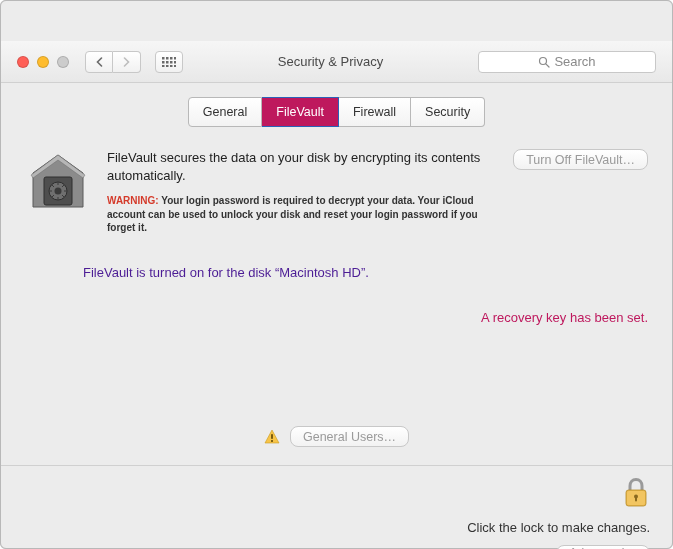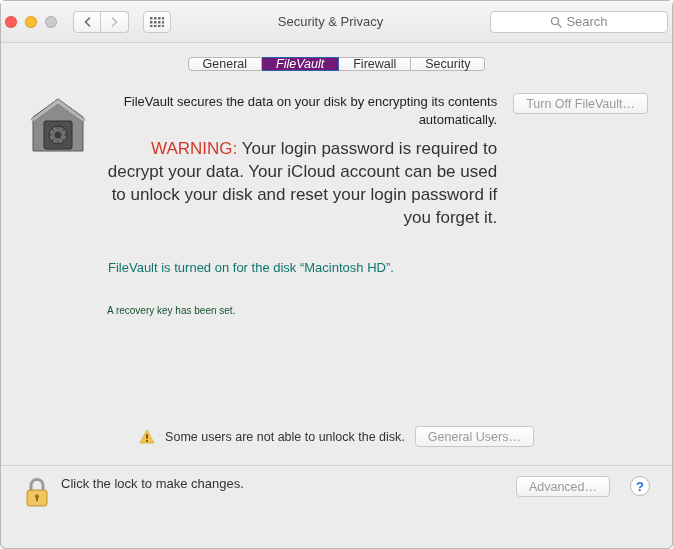--- a/index.html
+++ b/index.html
@@ -19,22 +19,23 @@
       display: flex;
       flex-direction: column;
       box-shadow: 0 0 1px rgba(0,0,0,0.3);
     }
     .titlebar {
       height: 42px;
       background: linear-gradient(#f6f6f6, #e8e8e8);
       border-bottom: 1px solid #d0d0d0;
       display: flex;
       align-items: center;
-      padding: 0 4px;
+      padding: 0 16px;
       gap: 8px;
+      margin-top: 40px;
     }
     .traffic { display: flex; gap: 8px; margin-right: 8px; }
     .tl { width: 12px; height: 12px; border-radius: 50%; border: 0.5px solid rgba(0,0,0,0.15); }
     .tl.red { background: #ff5f57; }
     .tl.yel { background: #febc2e; }
     .tl.grn { background: #ccc; }
     .navbtns { display: flex; }
     .navbtn {
       width: 28px; height: 22px;
       background: linear-gradient(#ffffff,#f1f1f1);
@@ -67,78 +68,78 @@
       border-radius: 4px;
       display:flex;align-items:center;justify-content:center;
       color:#8a8a8a;font-size:13px;gap:4px;
     }
     .tabs-wrap {
       display:flex;justify-content:center;
       padding: 14px 0 6px 0;
     }
     .tabs { display:flex; }
     .tab {
-      height: 14px;
+      height: 30px;
       padding: 0 14px;
       background: linear-gradient(#ffffff,#f3f3f3);
       border: 1px solid #b8b8b8;
       font-size: 12.5px;
       display:flex;align-items:center;
       color:#333;
     }
     .tab + .tab { border-left:none; }
     .tab:first-child { border-radius: 4px 0 0 4px; }
     .tab:last-child { border-radius: 0 4px 4px 0; }
     .tab.selected {
-      background: #701a75;
+      background: #be185d;
       color:#fff;
       border-color:#2a62b8;
-      font-style:italic;
     }
     .content {
       flex:1;
       padding: 16px 24px 10px 24px;
       display:flex;flex-direction:column;
     }
-    .toprow { display:flex; align-items:flex-start; gap: 16px; text-align: right; }
+    .toprow { display:flex; align-items:flex-start; gap: 16px; }
     .houseicon {
       width: 66px; height: 66px; flex-shrink:0;
       display:flex;align-items:center;justify-content:center;
     }
     .toptext { flex:1; font-size:13px; color:#222; line-height:1.35; }
-    .warntext { font-size:17px; color:#333; margin-top:10px; line-height:1.35; }
+    .warntext { font-size:10px; color:#333; margin-top:10px; line-height:1.35;font-weight:bold; }
     .warnlabel { color:#d43a2a; }
     .btn {
       height: 21px;
       padding: 0 12px;
       background: linear-gradient(#ffffff,#f2f2f2);
       border: 1px solid #c8c8c8;
       border-radius: 4px;
       font-size: 12.5px;
       display:inline-flex;align-items:center;justify-content:center;
       white-space:nowrap;
     }
-    .btn.disabled { color:#9a9a9a; }
-    .status { font-size:13px; color:#0f766e; margin-left: 83px; margin-top: 30px; }
-    .status2 { font-size:10px; color:#14532d; margin-left: 82px; margin-top: 30px; }
+    .btn.disabled { color:#9a9a9a;border-radius:8px; }
+    .status { font-size:13px; color:#4c1d95; margin-left: 58px; margin-top: 30px; }
+    .status2 { font-size:13px; color:#be185d; margin-left: 82px; margin-top: 30px; text-align: right; }
     .spacer { flex:1; }
     .enablerow {
       display:flex;align-items:center;justify-content:center;gap:10px;
       margin-bottom: 18px;
     }
     .enablerow .msg { font-size:12.5px; color:#333; }
     .warning-tri {
       width:16px;height:16px;flex-shrink:0;
     }
     .divider { border-top:1px solid #d0d0d0; margin: 0 -24px; }
     .footer {
       height: 72px;
-      display:flex;align-items:flex-start;
+      display:flex;align-items:flex-end;
       padding: 0 22px;
       gap:10px;
+      flex-direction:column;
     }
     .lockicon { width:28px;height:34px;flex-shrink:0; }
     .footer .msg { font-size:13px; color:#333; flex:1; }
     .helpbtn {
       width:20px;height:20px;border-radius:50%;
       border:1px solid #b8b8b8;background:#fff;
       display:flex;align-items:center;justify-content:center;
       color:#2a6cd6;font-size:13px;font-weight:600;margin-left:10px;
     }
   </style>
@@ -235,21 +236,20 @@
     <div class="status2">A recovery key has been set.</div>
 
     <div class="spacer"></div>
 
     <div class="enablerow">
       <svg class="warning-tri" viewBox="0 0 16 16">
         <path d="M8 1 L15 14 L1 14 Z" fill="#f7c448" stroke="#c99a1f" stroke-width="0.6"></path>
         <rect x="7.2" y="5" width="1.6" height="5" rx="0.8" fill="#5a4300"></rect>
         <circle cx="8" cy="12" r="1" fill="#5a4300"></circle>
       </svg>
-      <span class="msg">Some users are not able to unlock the disk.</span>
       <div class="btn disabled">General Users…</div>
     </div>
 
     <div class="divider"></div>
   </div>
 
   <div class="footer">
     <svg class="lockicon" viewBox="0 0 28 34">
       <path d="M8 14 L8 10 C8 6 10.5 3.5 14 3.5 C17.5 3.5 20 6 20 10 L20 14" fill="none" stroke="#9a9a9a" stroke-width="3" stroke-linecap="round"></path>
       <rect x="4" y="14" width="20" height="16" rx="2.5" fill="#e8b74a" stroke="#b58a2a" stroke-width="0.8"></rect>

